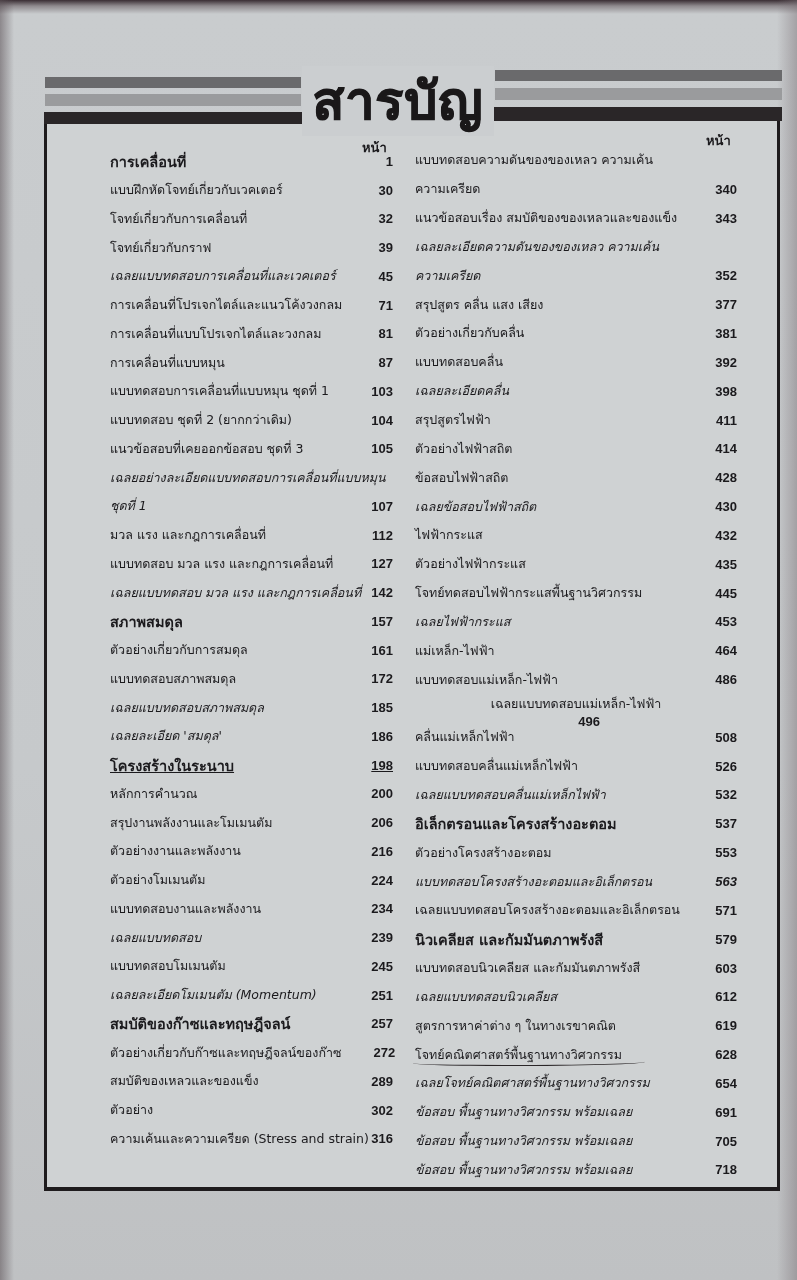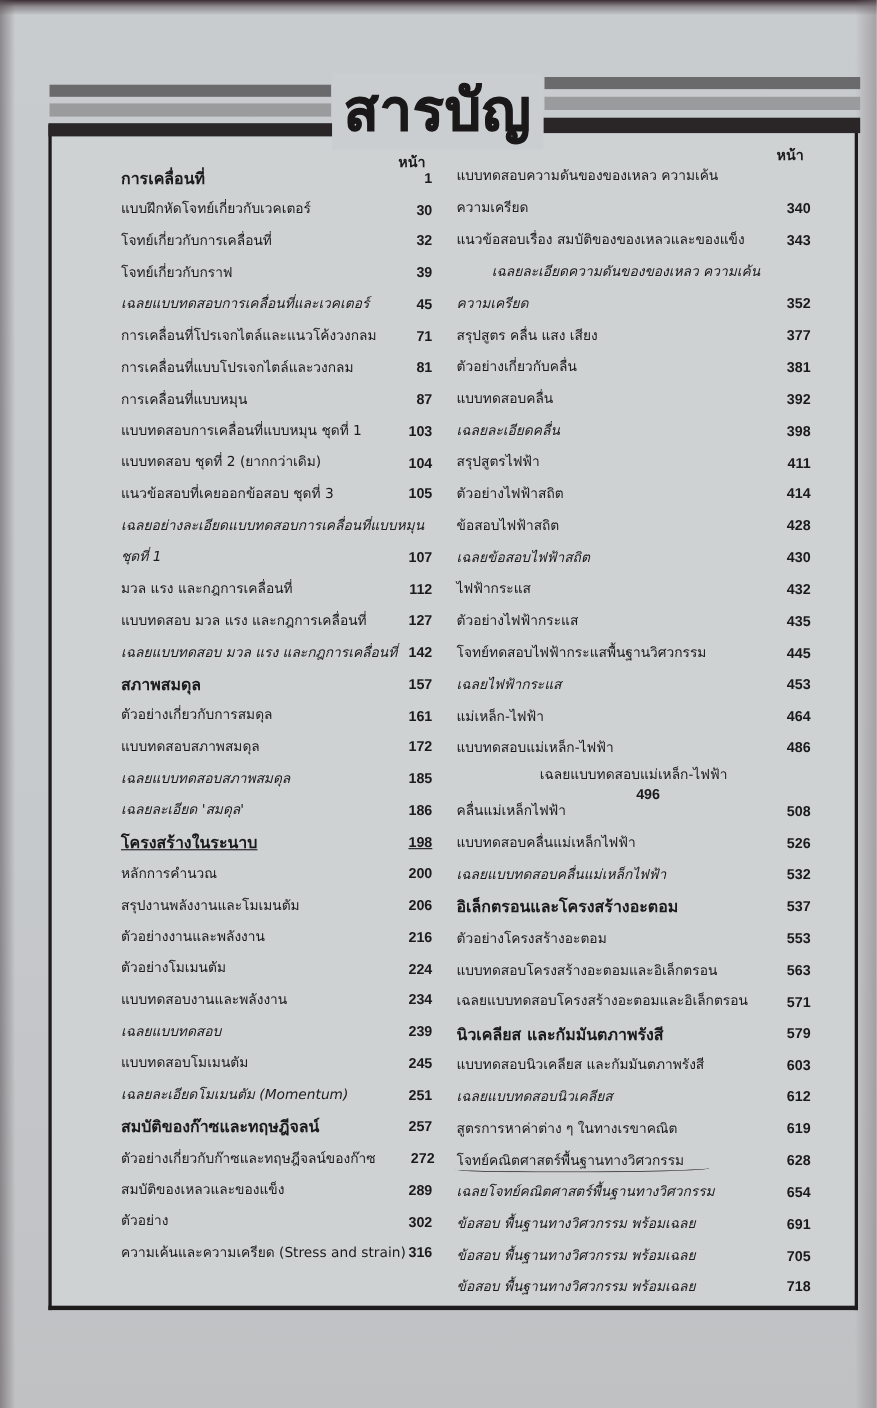--- a/index.html
+++ b/index.html
@@ -222,21 +222,21 @@
       <span class="page"></span>
     </div>
     <div class="row sub" style="height: 28.85px;">
       <span class="label">ความเครียด</span>
       <span class="page">340</span>
     </div>
     <div class="row sub" style="height: 28.85px;">
       <span class="label">แนวข้อสอบเรื่อง สมบัติของของเหลวและของแข็ง</span>
       <span class="page">343</span>
     </div>
-    <div class="row italic" style="height: 28.85px; margin-left: 32px;">
+    <div class="row italic" style="height: 28.85px;">
       <span class="label">เฉลยละเอียดความดันของของเหลว ความเค้น</span>
       <span class="page"></span>
     </div>
     <div class="row italic" style="height: 28.85px;">
       <span class="label">ความเครียด</span>
       <span class="page">352</span>
     </div>
     <div class="row sub" style="height: 28.85px;">
       <span class="label">สรุปสูตร คลื่น แสง เสียง</span>
       <span class="page">377</span>
@@ -310,21 +310,21 @@
       <span class="page">532</span>
     </div>
     <div class="row heading" style="height: 28.85px;">
       <span class="label">อิเล็กตรอนและโครงสร้างอะตอม</span>
       <span class="page">537</span>
     </div>
     <div class="row sub" style="height: 28.85px;">
       <span class="label">ตัวอย่างโครงสร้างอะตอม</span>
       <span class="page">553</span>
     </div>
-    <div class="row sub" style="height: 28.85px;">
+    <div class="row sub" style="height: 28.85px; font-style: italic;">
       <span class="label">แบบทดสอบโครงสร้างอะตอมและอิเล็กตรอน</span>
       <span class="page">563</span>
     </div>
     <div class="row sub" style="height: 28.85px;">
       <span class="label">เฉลยแบบทดสอบโครงสร้างอะตอมและอิเล็กตรอน</span>
       <span class="page">571</span>
     </div>
     <div class="row heading" style="height: 28.85px;">
       <span class="label">นิวเคลียส และกัมมันตภาพรังสี</span>
       <span class="page">579</span>

